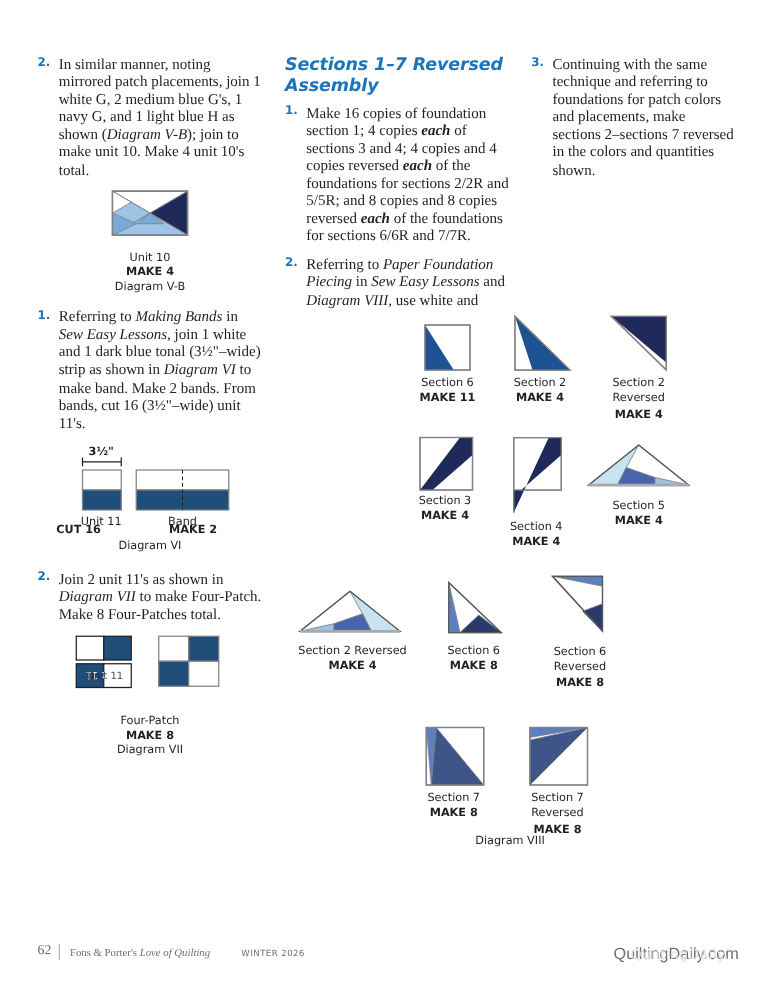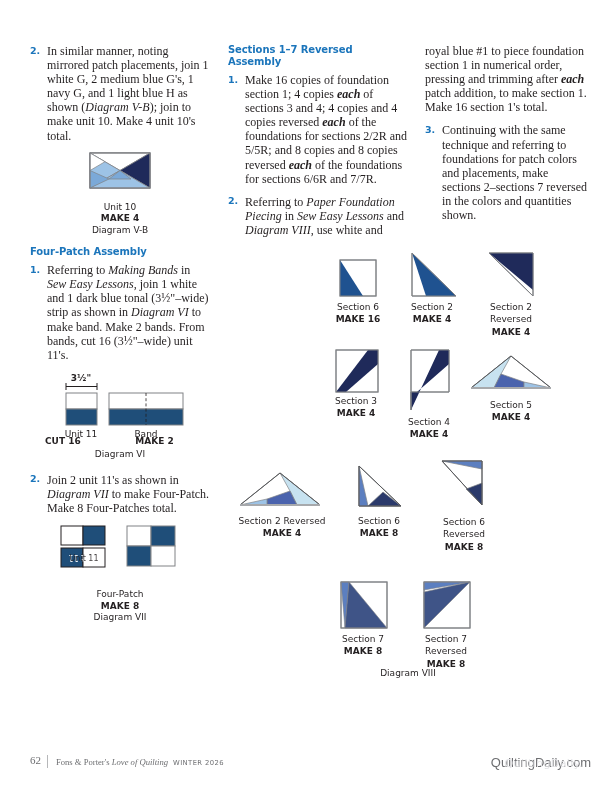--- a/index.html
+++ b/index.html
@@ -12,22 +12,22 @@
 
   
   .col{position:absolute;top:44px;}
   .col-1{left:30px;width:180px;}
   .col-2{left:228px;width:180px;}
   .col-3{left:425px;width:162px;}
 
   
   .section-head{
     font-family:"DejaVu Sans", sans-serif;
-    font-weight:bold;font-size:10px;color:#1b75bb;
-    letter-spacing:-0.1px;margin:0 0 5px 0;line-height:1.2;
+    font-weight:bold;font-size:14px;color:#1b75bb;
+    letter-spacing:-0.1px;margin:0 0 5px 0;line-height:1.2;font-style:italic;
   }
 
   
   .step{position:relative;padding-left:17px;margin-bottom:9px;}
   .step .num{
     position:absolute;left:0;top:0.5px;
     font-family:"DejaVu Sans", sans-serif;
     font-weight:bold;font-size:9.5px;color:#1b75bb;
   }
   .step p{
@@ -65,21 +65,21 @@
   }
   .pg-bar{
     position:absolute;left:17px;top:1px;width:1px;height:13px;background:#b6b7b9;
   }
   .mag{
     position:absolute;left:26px;top:3px;font-size:8.6px;color:#6d6e71;
     font-family:"Liberation Serif", serif;white-space:nowrap;
   }
   .mag em{font-style:italic;}
   .issue{
-    margin-left:5px;font-size:6.8px;letter-spacing:0.4px;color:#6d6e71;
+    margin-left:25px;font-size:6.8px;letter-spacing:0.4px;color:#6d6e71;
     font-family:"DejaVu Sans", sans-serif;
   }
   .site{
     position:absolute;right:0;top:1px;font-size:13px;color:#6d6e71;
     font-family:Liberation Sans, sans-serif;
   }
   .watermark{
     position:absolute;right:8px;bottom:4px;
     font-family:"DejaVu Sans", sans-serif;font-size:11px;
     color:#e3e3e6;letter-spacing:0.4px;
@@ -108,21 +108,20 @@
         <polygon points="1,1 16,9.7 1,18.5" fill="#ffffff" stroke="#808285" stroke-width="0.7"></polygon>
         <polygon points="1,18.5 1,36 20,27" fill="#7ba9d8" stroke="#808285" stroke-width="0.7"></polygon>
         <polygon points="20,27 31,18.5 42,27" fill="#7ba9d8" stroke="#808285" stroke-width="0.7"></polygon>
         <rect x="1" y="1" width="60" height="35" fill="none" stroke="#808285" stroke-width="1.2"></rect>
       </svg>
       <div class="cap" style="margin-top:13px">Unit 10</div>
       <div class="cap b">MAKE 4</div>
       <div class="cap">Diagram V-B</div>
     </div>
 
-    <h2 class="section-head" style="margin-top:10px">Four-Patch Assembly</h2>
 
     <div class="step">
       <span class="num">1.</span>
       <p><span><span>Referring to </span><em>Making Bands</em><span> in </span><em>Sew Easy Lessons</em><span>, join 1 white and 1 dark blue tonal (3½"–wide) strip as shown in </span><em>Diagram VI</em><span> to make band. Make 2 bands. From bands, cut 16 (3½"–wide) unit 11's.</span></span></p>
     </div>
 
     <div class="fig" style="display:flex;flex-direction:column;align-items:center;margin-top:9px">
       <svg width="150" height="74" viewBox="0 0 150 74">
         <text x="36" y="10" font-family="DejaVu Sans, sans-serif" font-size="9" font-weight="bold" text-anchor="middle" fill="#231f20">3½"</text>
         <line x1="21" y1="15.5" x2="52" y2="15.5" stroke="#231f20" stroke-width="1"></line>
@@ -177,39 +176,36 @@
       <p><span><span>Make 16 copies of foundation section 1; 4 copies </span><span class="bi">each</span><span> of sections 3 and 4; 4 copies and 4 copies reversed </span><span class="bi">each</span><span> of the foundations for sections 2/2R and 5/5R; and 8 copies and 8 copies reversed </span><span class="bi">each</span><span> of the foundations for sections 6/6R and 7/7R.</span></span></p>
     </div>
 
     <div class="step">
       <span class="num">2.</span>
       <p><span><span>Referring to </span><em>Paper Foundation Piecing</em><span> in </span><em>Sew Easy Lessons</em><span> and </span><em>Diagram VIII</em><span>, use white and</span></span></p>
     </div>
   </div>
 
   <div class="col col-3">
-    <div class="step" style="padding-left:0">
-      <p><span><span>royal blue #1 to piece foundation section 1 in numerical order, pressing and trimming after </span><span class="bi">each</span><span> patch addition, to make section 1. Make 16 section 1's total.</span></span></p>
-    </div>
     <div class="step">
       <span class="num">3.</span>
       <p><span><span>Continuing with the same technique and referring to foundations for patch colors and placements, make sections 2–sections 7 reversed in the colors and quantities shown.</span></span></p>
     </div>
   </div>
 
   <div class="d8">
 
     <div class="cell" style="left:95px;top:0px;width:70px;">
       <svg width="70" height="52" viewBox="0 0 70 52">
         <rect x="17" y="10" width="36" height="36" fill="#ffffff" stroke="#808285" stroke-width="1"></rect>
         <polygon points="17,10 17,46 40,46" fill="#1f5290" stroke="none"></polygon>
         <rect x="17" y="10" width="36" height="36" fill="none" stroke="#808285" stroke-width="1"></rect>
       </svg>
       <div class="cap">Section 6</div>
-      <div class="cap b">MAKE 16</div>
+      <div class="cap b">MAKE 11</div>
     </div>
 
     <div class="cell" style="left:168px;top:0px;width:72px;">
       <svg width="72" height="52" viewBox="0 0 72 52">
         <polygon points="16,3 16,46 60,46" fill="#ffffff" stroke="#808285" stroke-width="1"></polygon>
         <polygon points="16,3 30,46 60,46" fill="#1f5290" stroke="none"></polygon>
         <polygon points="16,3 16,46 60,46" fill="none" stroke="#808285" stroke-width="1"></polygon>
       </svg>
       <div class="cap">Section 2</div>
       <div class="cap b">MAKE 4</div>

